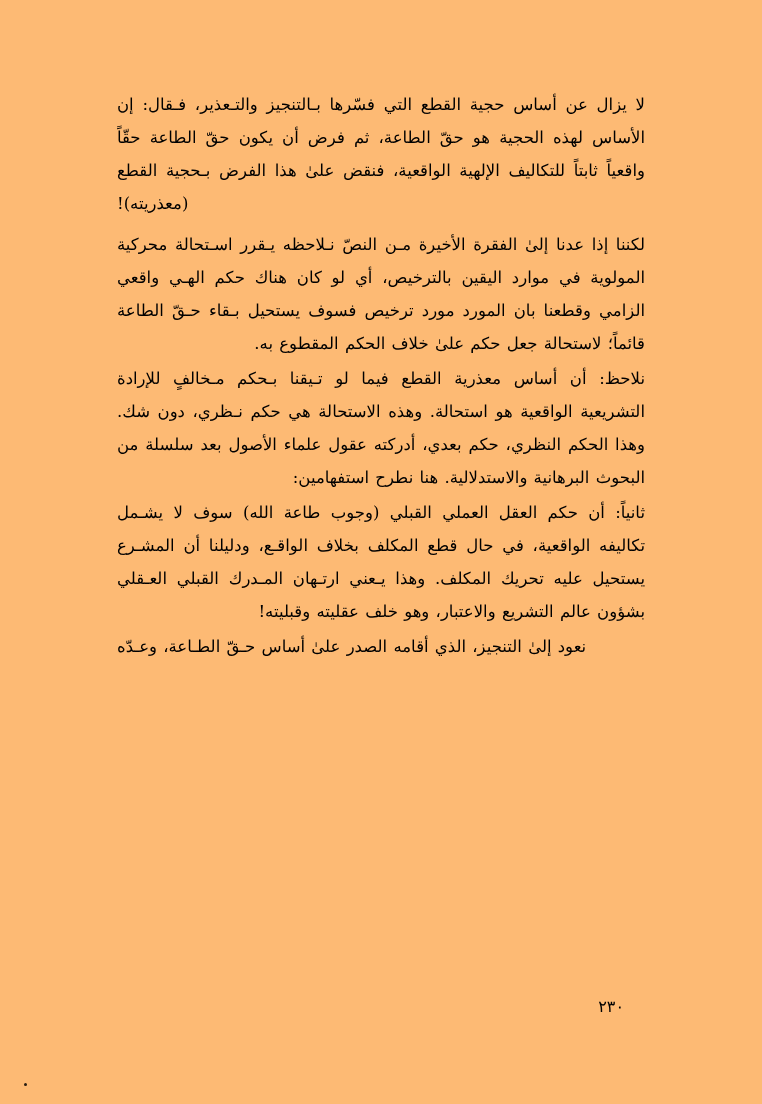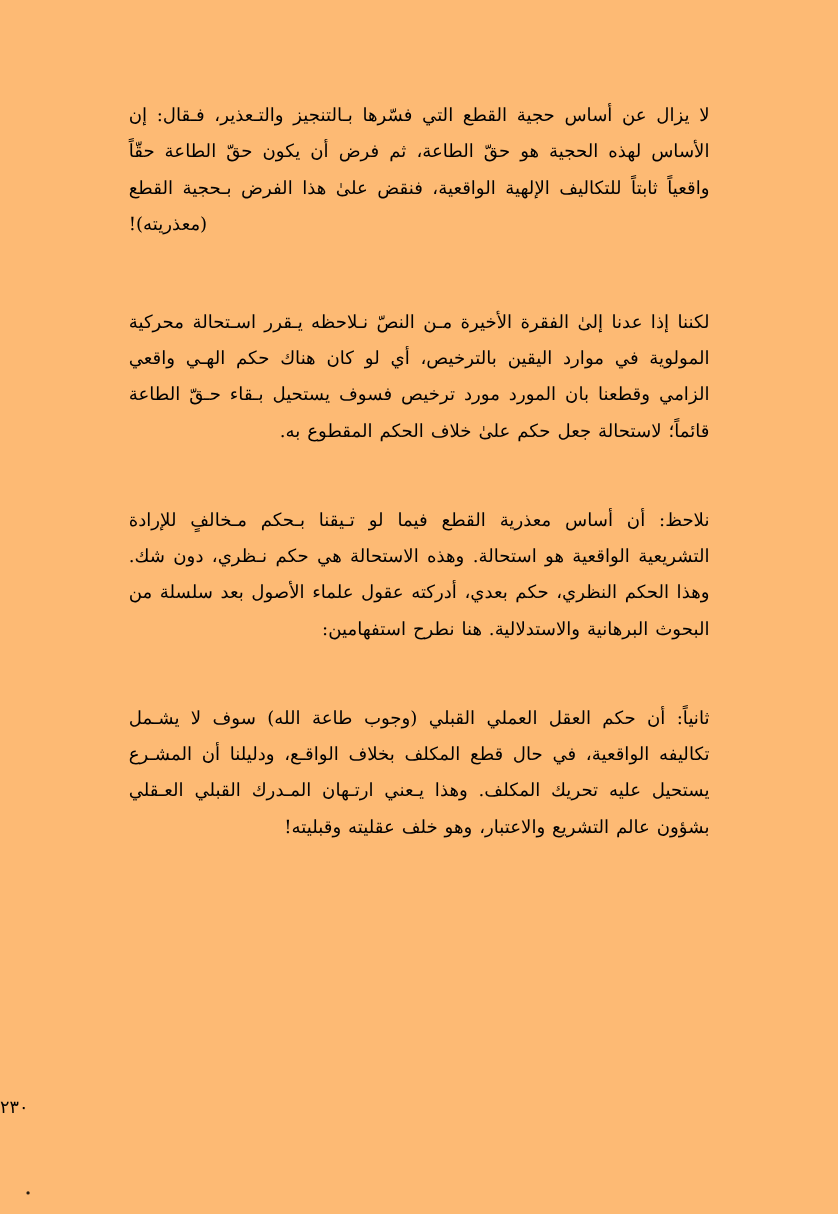--- a/index.html
+++ b/index.html
@@ -37,29 +37,28 @@
     line-height: 33px;
     text-align: justify;
     text-align-last: center;
     word-spacing: 1px;
   }
   p.para.first {
     text-align-last: left;
   }
   p.para.lastline-right {
     text-align-last: right;
-    margin-top: 48px;
   }
   .gap-sm { height: 6px; }
   .page-number {
     position: absolute;
     bottom: 88px;
     left: 0;
     width: 624px;
-    text-align: left;
+    text-align: right;
     font-size: 16px;
     letter-spacing: 1px;
     font-family: "DejaVu Serif", "Liberation Serif", serif;
   }
   .corner-dot {
     position: absolute;
     left: 24px;
     bottom: 18px;
     width: 3px;
     height: 3px;
@@ -79,20 +78,21 @@
 
     <div class="gap-sm"></div>
 
     <p class="para lastline-right">لكننا إذا عدنا إلىٰ الفقرة الأخيرة مـن النصّ نـلاحظه يـقرر اسـتحالة محركية المولوية في موارد اليقين بالترخيص، أي لو كان هناك حكم الهـي واقعي الزامي وقطعنا بان المورد مورد ترخيص فسوف يستحيل بـقاء حـقّ الطاعة قائماً؛ لاستحالة جعل حكم علىٰ خلاف الحكم المقطوع به.</p>
 
     <p class="para lastline-right">نلاحظ: أن أساس معذرية القطع فيما لو تـيقنا بـحكم مـخالفٍ للإرادة التشريعية الواقعية هو استحالة. وهذه الاستحالة هي حكم نـظري، دون شك. وهذا الحكم النظري، حكم بعدي، أدركته عقول علماء الأصول بعد سلسلة من البحوث البرهانية والاستدلالية. هنا نطرح استفهامين:</p>
 
 
     <p class="para lastline-right">ثانياً: أن حكم العقل العملي القبلي (وجوب طاعة الله) سوف لا يشـمل تكاليفه الواقعية، في حال قطع المكلف بخلاف الواقـع، ودليلنا أن المشـرع يستحيل عليه تحريك المكلف. وهذا يـعني ارتـهان المـدرك القبلي العـقلي بشؤون عالم التشريع والاعتبار، وهو خلف عقليته وقبليته!</p>
 
+    <p class="para first">نعود إلىٰ التنجيز، الذي أقامه الصدر علىٰ أساس حـقّ الطـاعة، وعـدّه</p>
 
   </div>
 
   <div class="page-number">٢٣٠</div>
 
   <div class="corner-dot"></div>
 
 </div>
 
 </body></html>

